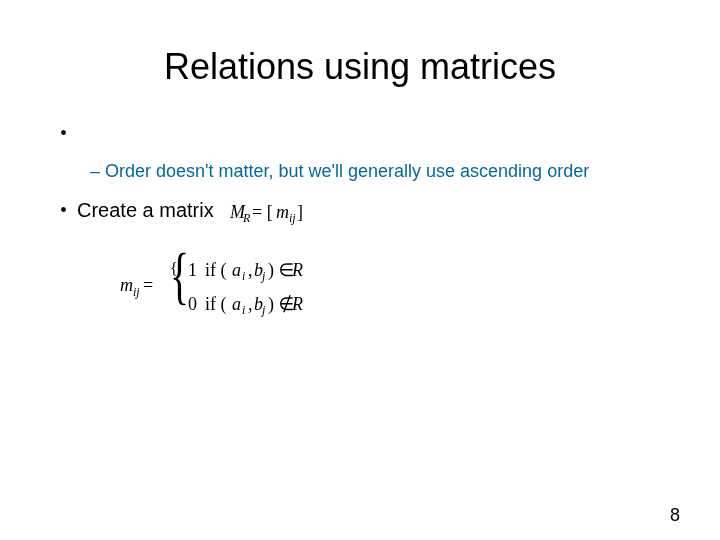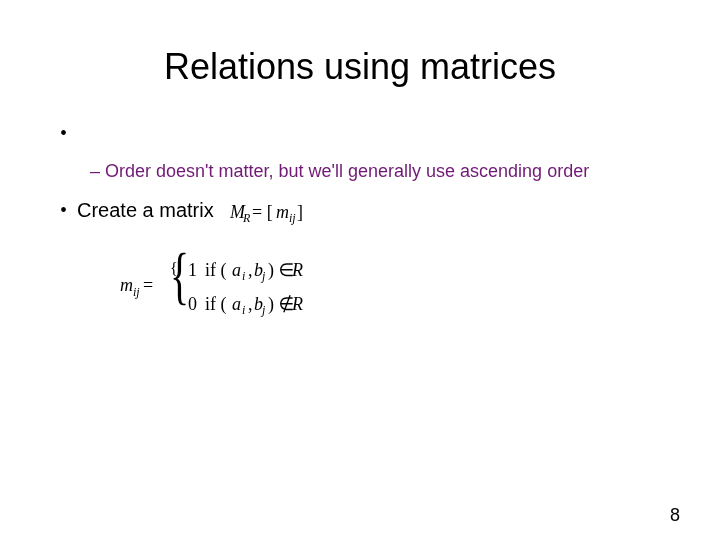--- a/index.html
+++ b/index.html
@@ -63,21 +63,21 @@
     .bullet-text em {
       font-style: italic;
     }
 
     .sub-item {
       margin-left: 30px;
       margin-bottom: 10px;
       font-size: 18px;
       font-family: Arial, Helvetica, sans-serif;
       line-height: 1.5;
-      color: #701a75;
+      color: #0369a1;
     }
 
     .formula-block {
       margin-top: 20px;
       margin-left: 60px;
       position: relative;
     }
 
     .page-number {
       position: absolute;

